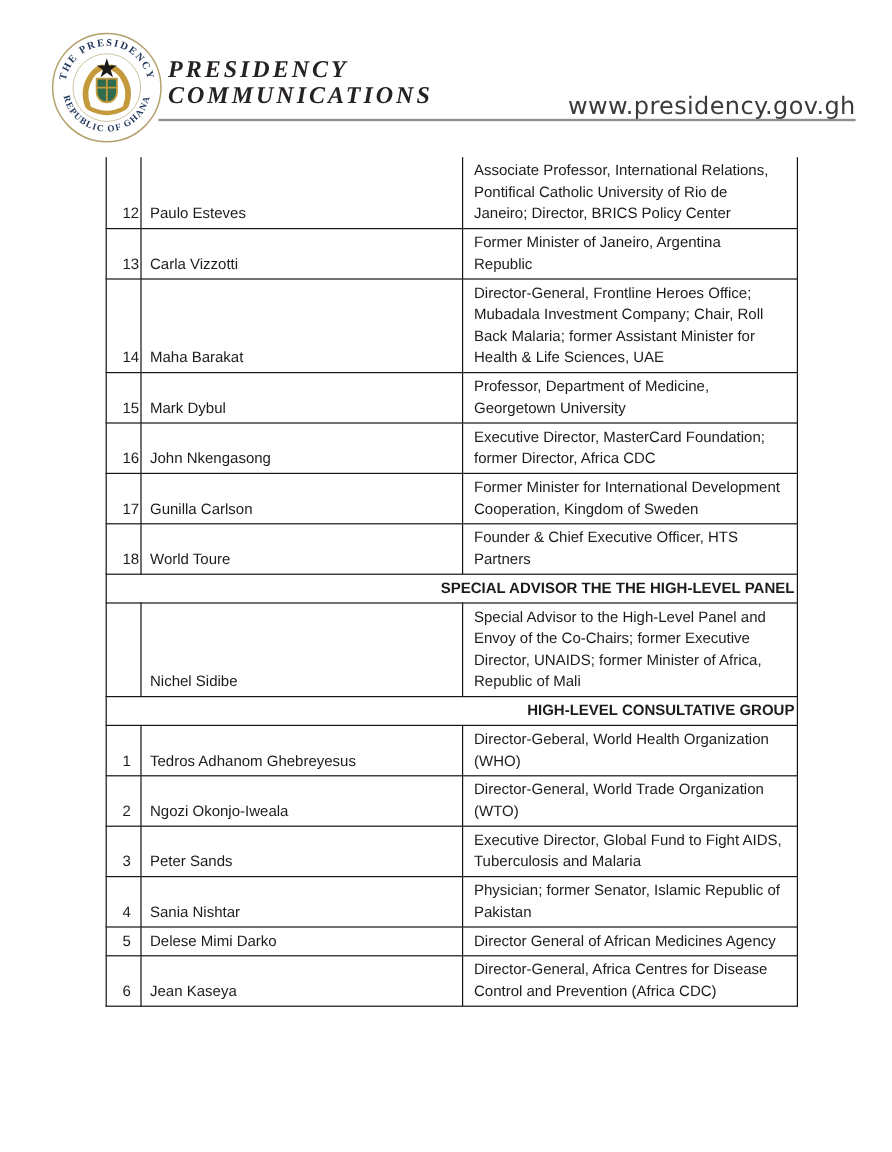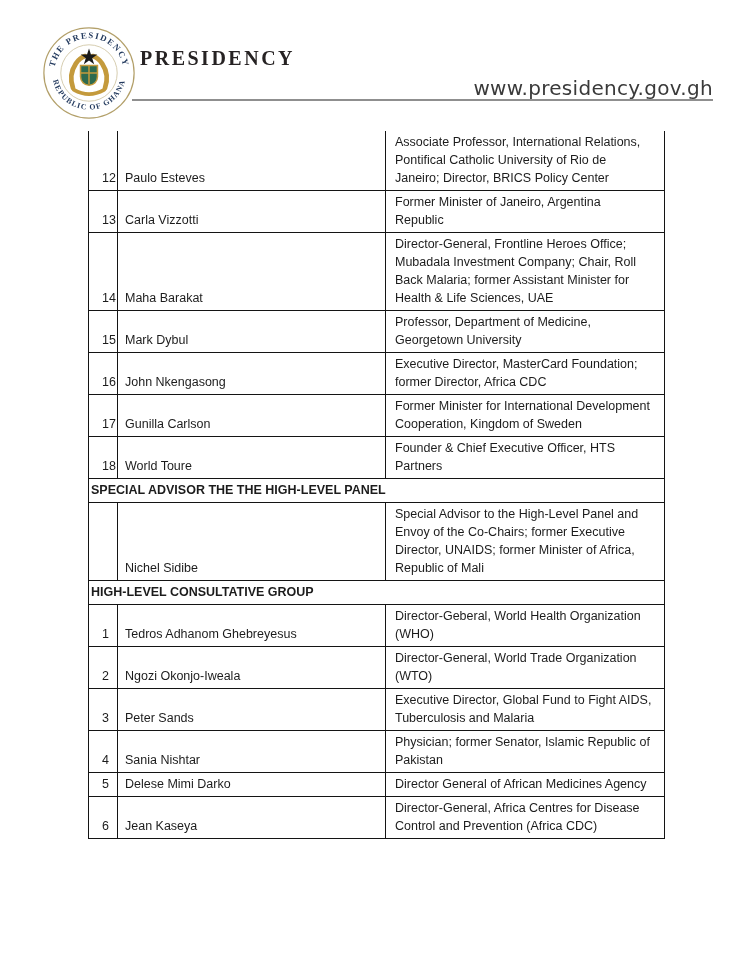--- a/index.html
+++ b/index.html
@@ -10,21 +10,21 @@
     overflow:hidden;
     font-family:"Liberation Sans","DejaVu Sans",sans-serif;
     color:#1c1c1c;
   }
   
   .seal{position:absolute;left:42px;top:26px;width:94px;height:94px;}
   .brand{
     position:absolute;left:140px;top:47px;
     font-family:"Liberation Serif","DejaVu Serif",serif;
     font-weight:bold;font-size:20px;line-height:22px;
-    letter-spacing:2.5px;color:#262223;
+    letter-spacing:2.5px;color:#262223;font-style:italic;
   }
   .website{
     position:absolute;right:30px;top:76px;
     font-size:20px;color:#3a3a3a;letter-spacing:.3px;
     font-family:"DejaVu Sans","Liberation Sans",sans-serif;
   }
   .rule{
     position:absolute;left:132px;top:99px;width:581px;height:2px;
     background:#8f8f8f;
   }
@@ -34,21 +34,21 @@
     width:576px;table-layout:fixed;
     border-collapse:collapse;
     font-size:12.5px;line-height:18px;color:#1c1c1c;
   }
   td{border:1.5px solid #141414;vertical-align:bottom;}
   tr:first-child td{border-top:none;}
   td.c-num{text-align:center;padding:2px 13px 3px;}
   td.c-name{padding:2px 16px 3px 7px;margin-left:37px;}
   td.c-role{padding:2px 12px 3px 9px;}
   td.c-section{
-    text-align:left;font-weight:bold;
+    text-align:right;font-weight:bold;
     padding:2px 2px 3px;vertical-align:middle;
   }
 </style>
 </head>
 <body>
 
 <div class="page">
 
   <svg class="seal" viewBox="0 0 100 100" aria-hidden="true">
     <circle cx="50" cy="50" r="48" fill="#ffffff" stroke="#b3a06a" stroke-width="1.3"></circle>
@@ -70,20 +70,21 @@
       <path d="M34,68 Q50,77 66,68" fill="none" stroke="#c49a3c" stroke-width="4" stroke-linecap="round"></path>
       <path d="M41,42 h18 v12 a9,9 0 0 1 -18,0 z" fill="#2e6b4f" stroke="#c49a3c" stroke-width="1.6"></path>
       <line x1="50" y1="42" x2="50" y2="62" stroke="#c49a3c" stroke-width="1.6"></line>
       <line x1="41" y1="50" x2="59" y2="50" stroke="#c49a3c" stroke-width="1.6"></line>
       <path fill="#1a1a1a" d="M50 24 l2.1 6.4 6.7 0 -5.4 4 2.1 6.4 -5.5 -4 -5.5 4 2.1 -6.4 -5.4 -4 6.7 0 z"></path>
     </g>
   </svg>
 
   <div class="brand">
     <div>PRESIDENCY</div>
+    <div>COMMUNICATIONS</div>
   </div>
 
   <div class="website">www.presidency.gov.gh</div>
   <div class="rule"></div>
 
   <table class="members">
     <colgroup>
       <col style="width:29px">
         <col style="width:268px">
         <col style="width:279px">

